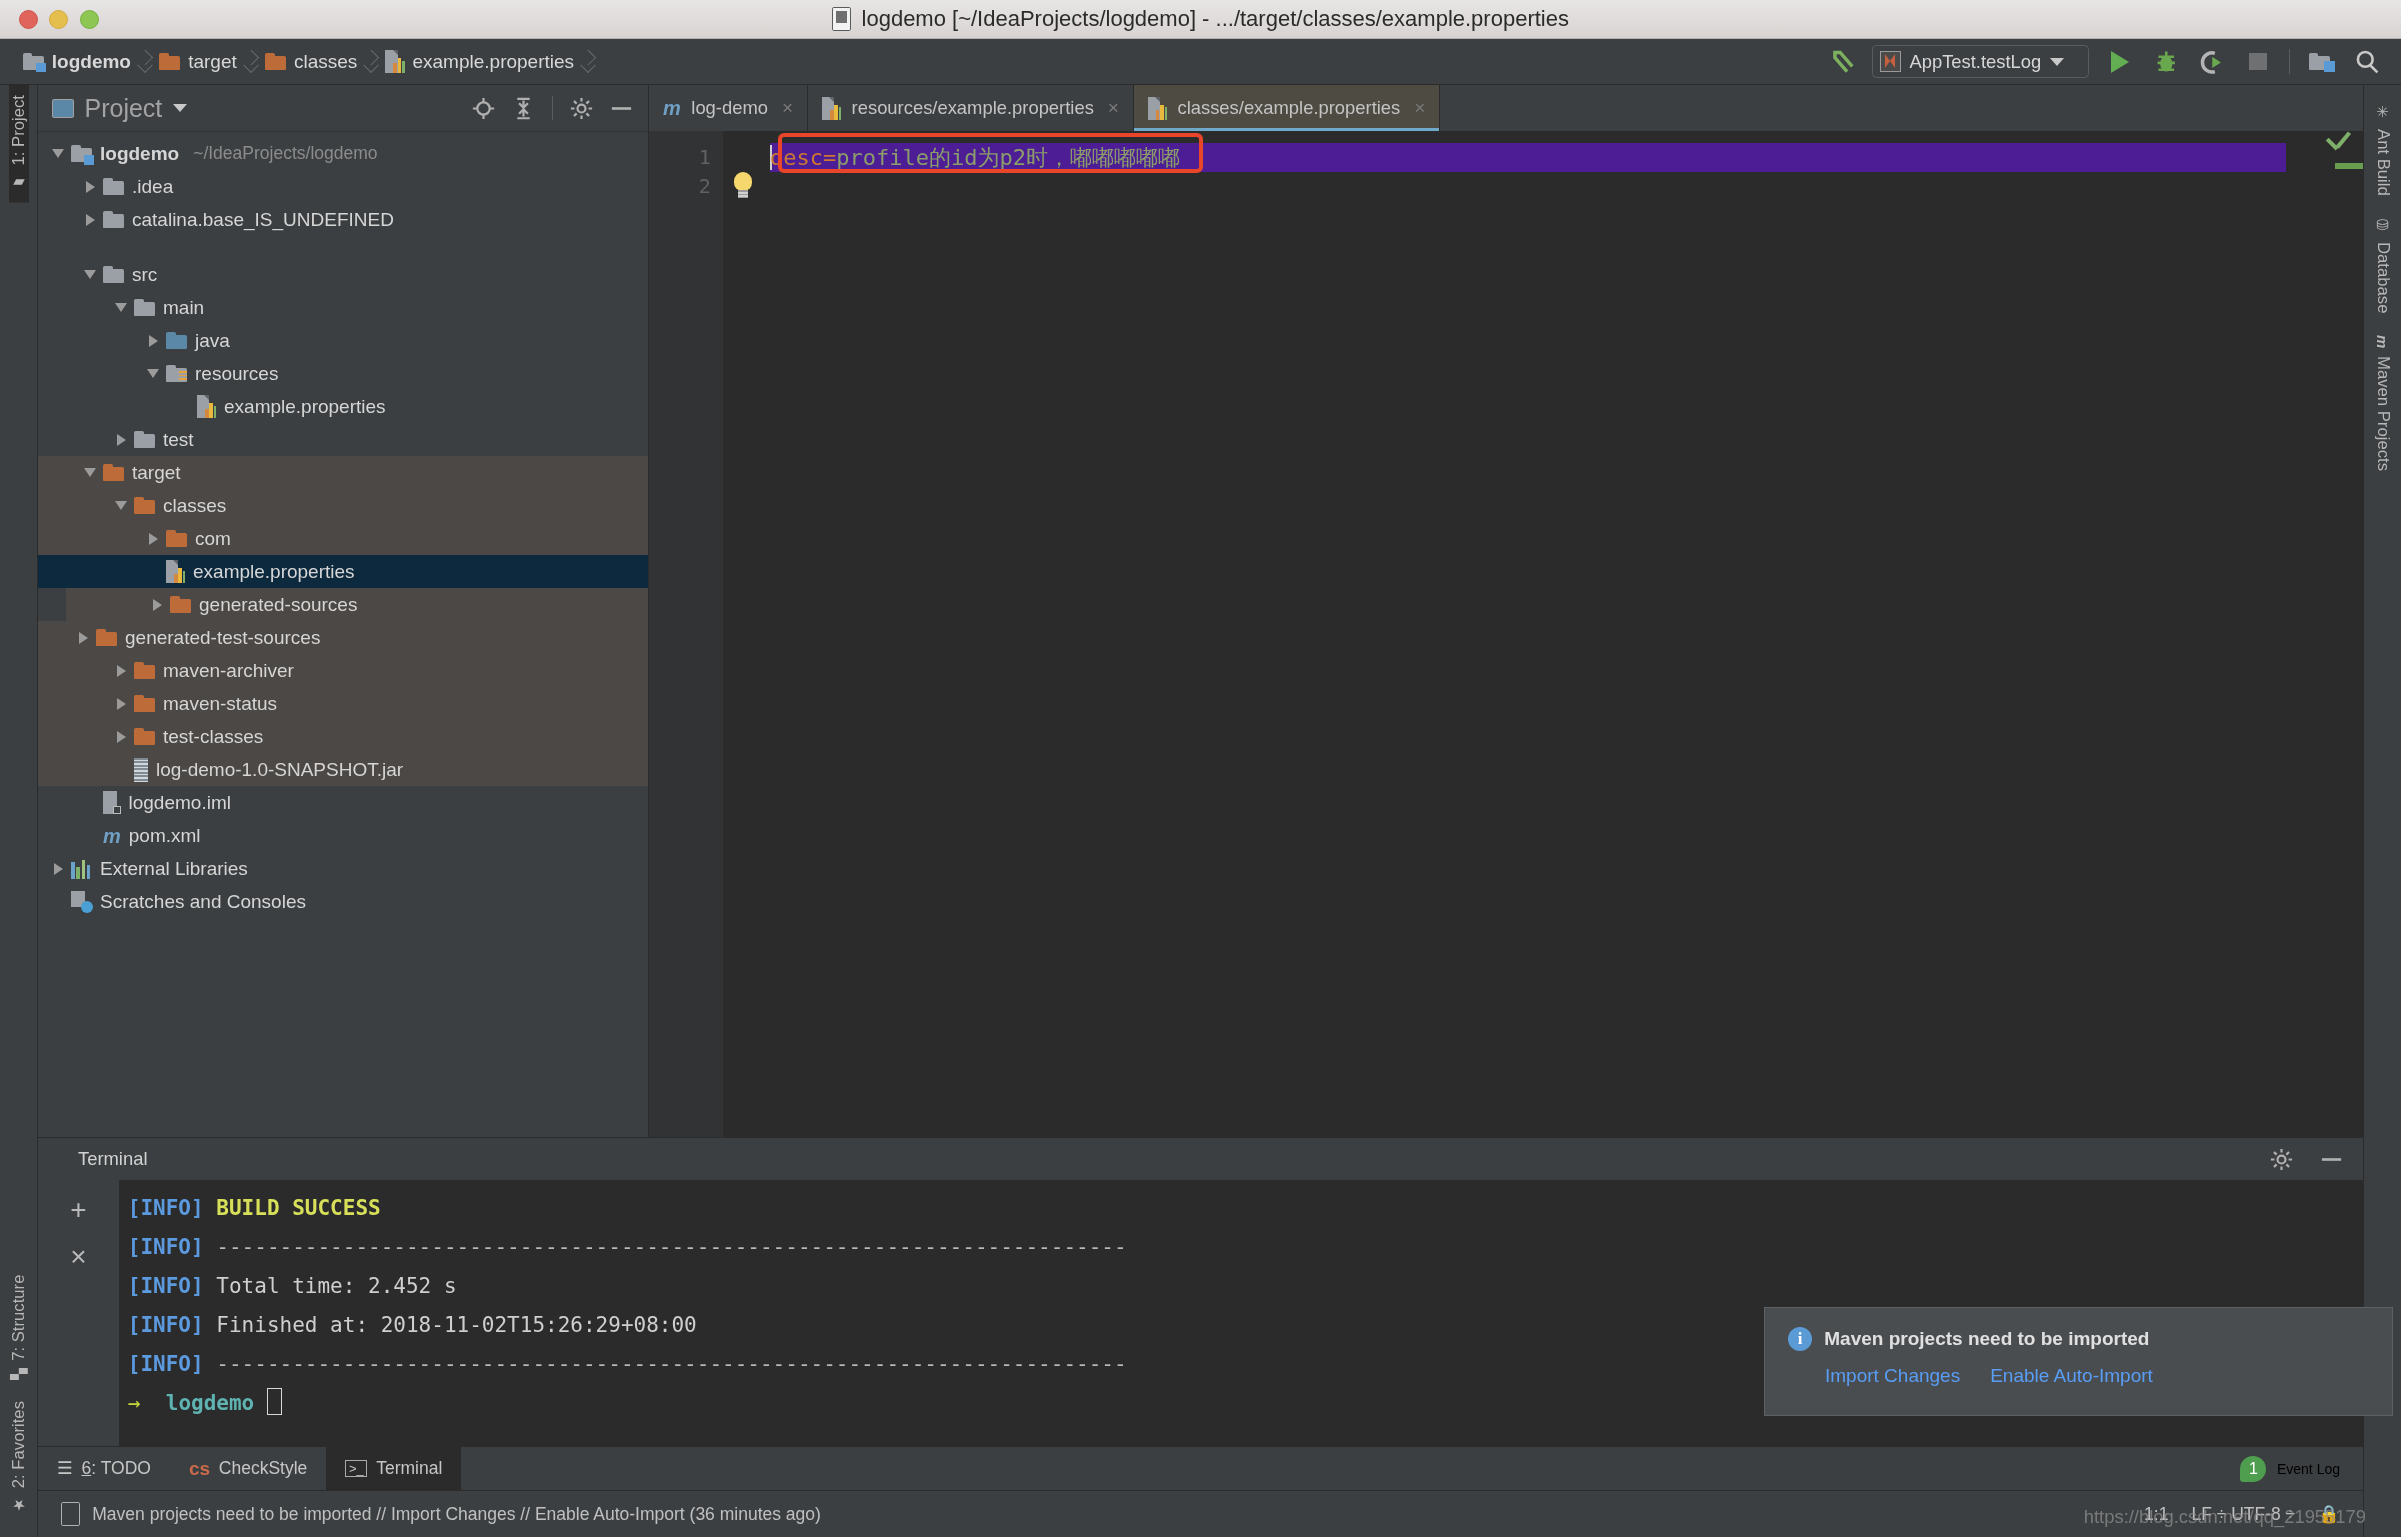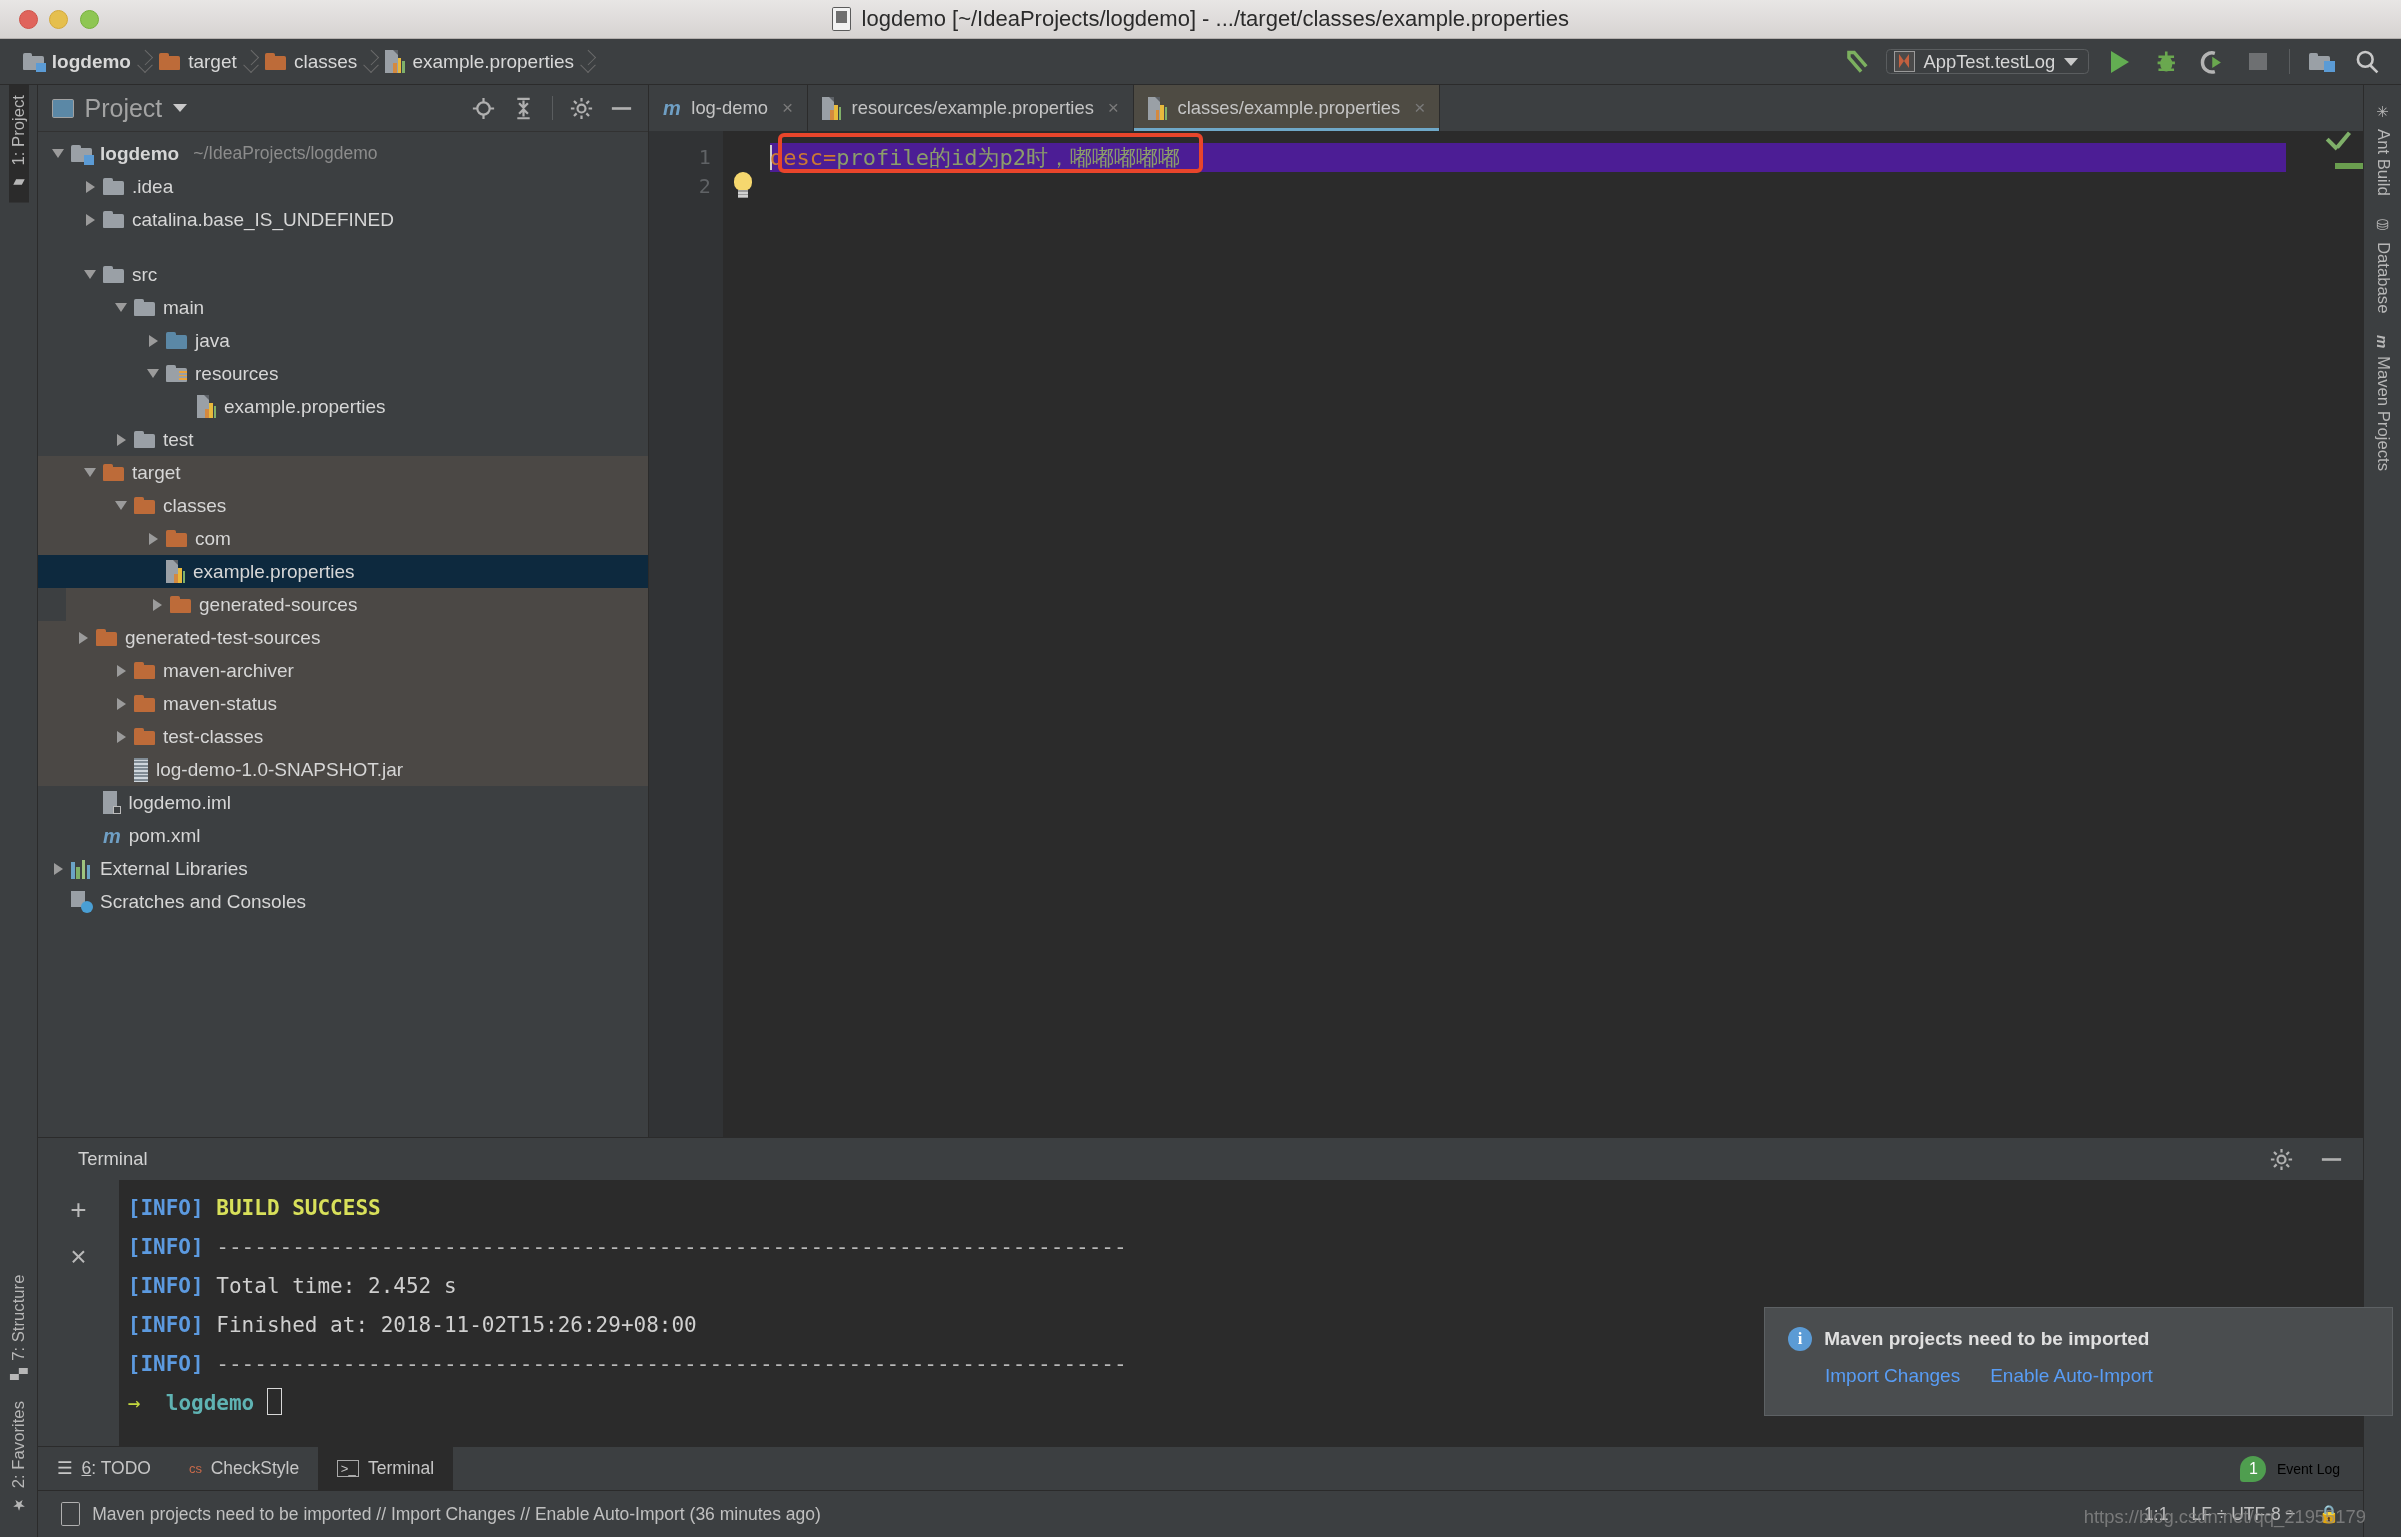--- a/index.html
+++ b/index.html
@@ -49,21 +49,21 @@
   .propico { width:19px; height:23px; position:relative; display:inline-block; }
   .propico .pg{position:absolute;left:0;top:0;width:12.3px;height:23px;background:#9aa0a6;}
   .propico .pg:after{content:"";position:absolute;right:0;top:0;border-left:5.3px solid transparent;border-top:5.3px solid #5d6166;}
   .propico .b1{position:absolute;left:8px;bottom:0;width:3.5px;height:9.6px;background:#d4893f;}
   .propico .b2{position:absolute;left:12.3px;bottom:0;width:3.5px;height:15px;background:#e8b93c;}
   .propico .b3{position:absolute;left:16.7px;bottom:0;width:2.6px;height:12.3px;background:#7fb069;}
 
   .navbar-right { margin-left:auto; display:flex; align-items:center; gap:16px; padding-right:19px; }
   .nb-icon { width:30px; height:30px; display:flex; align-items:center; justify-content:center; cursor:pointer;}
   .runcfg { display:flex; align-items:center; gap:8.8px; border:0.9px solid #5a5d5f; border-radius:4.4px;
-    height:25px; padding:0 10px 0 7px;justify-content:space-between; }
+    height:33px; padding:0 24px 0 7px;justify-content:space-between; }
   .runcfg-label { font-size:18.4px; color:#d6d6d6; }
   .cfgico { width:21px; height:21px; border:1.8px solid #9a9a9a; position:relative; background:#4a4a4a;}
   .cfgico:after{content:"";position:absolute;left:4.4px;top:1.8px;width:0;height:0;
     border-left:5.3px solid #c4603f;border-right:5.3px solid #c4603f;border-top:7px solid transparent;border-bottom:7px solid transparent;}
   .caret-d { width:0;height:0;border-left:7px solid transparent;border-right:7px solid transparent;border-top:8px solid #c9c9c9;}
   .play-tri { width:0;height:0;border-left:18.4px solid #63ad52;border-top:11.4px solid transparent;border-bottom:11.4px solid transparent;}
   .stop-sq { width:17.5px;height:17.5px;background:#6e7072;}
   .vdiv { width:0.9px; height:24.5px; background:#5a5d5f; }
 
   
@@ -607,21 +607,21 @@
             </div>
         </div>
       </div>
 
       <div class="btabs">
         <div class="btab">
           <span>☰</span>
           <span><u>6</u><span>: TODO</span></span>
         </div>
         <div class="btab">
-          <span style="color:#c96a4a;font-weight:normal;font-size:13px">cs</span>
+          <span style="color:#c96a4a;font-weight:bold;font-size:19px">cs</span>
           <span>CheckStyle</span>
         </div>
         <div class="btab active">
           <span style="border:0.9px solid #aaa;padding:0 2.6px;font-size:13px">&gt;_</span>
           <span>Terminal</span>
         </div>
         <div class="btabs-right">
           <span class="badge-g">1</span>
           <span>Event Log</span>
         </div>

